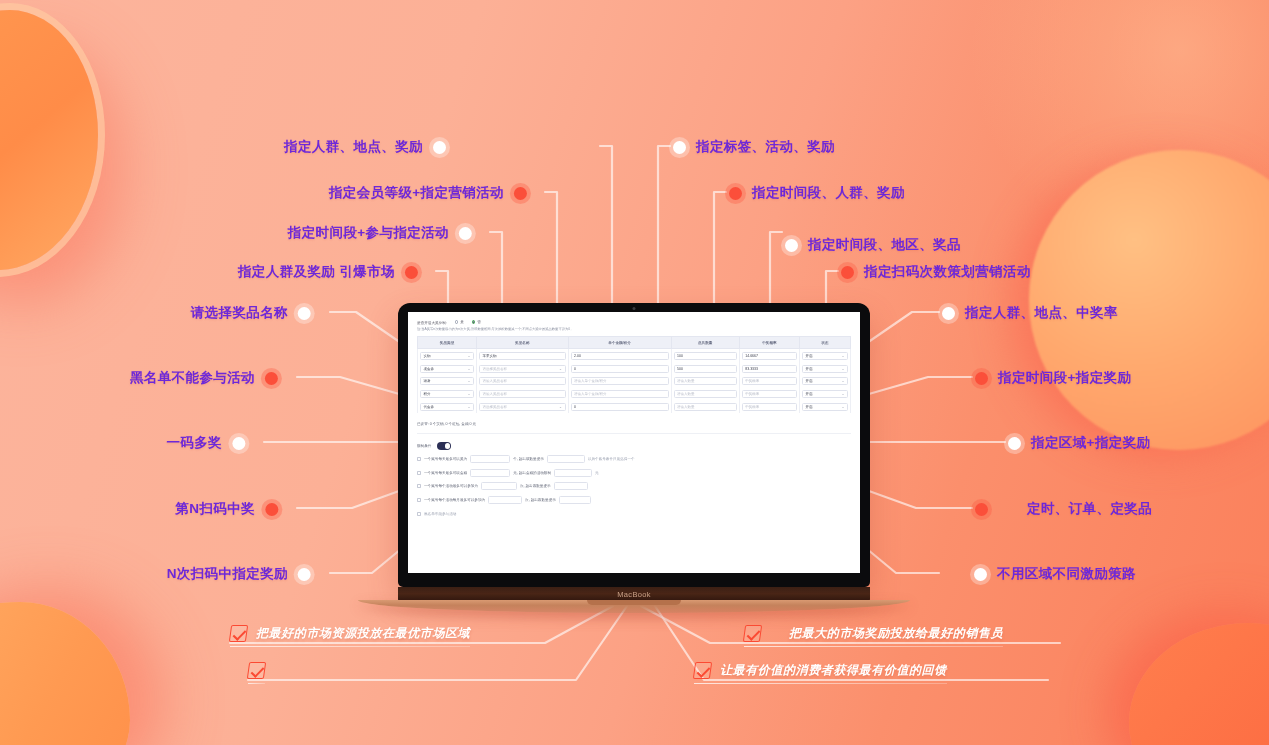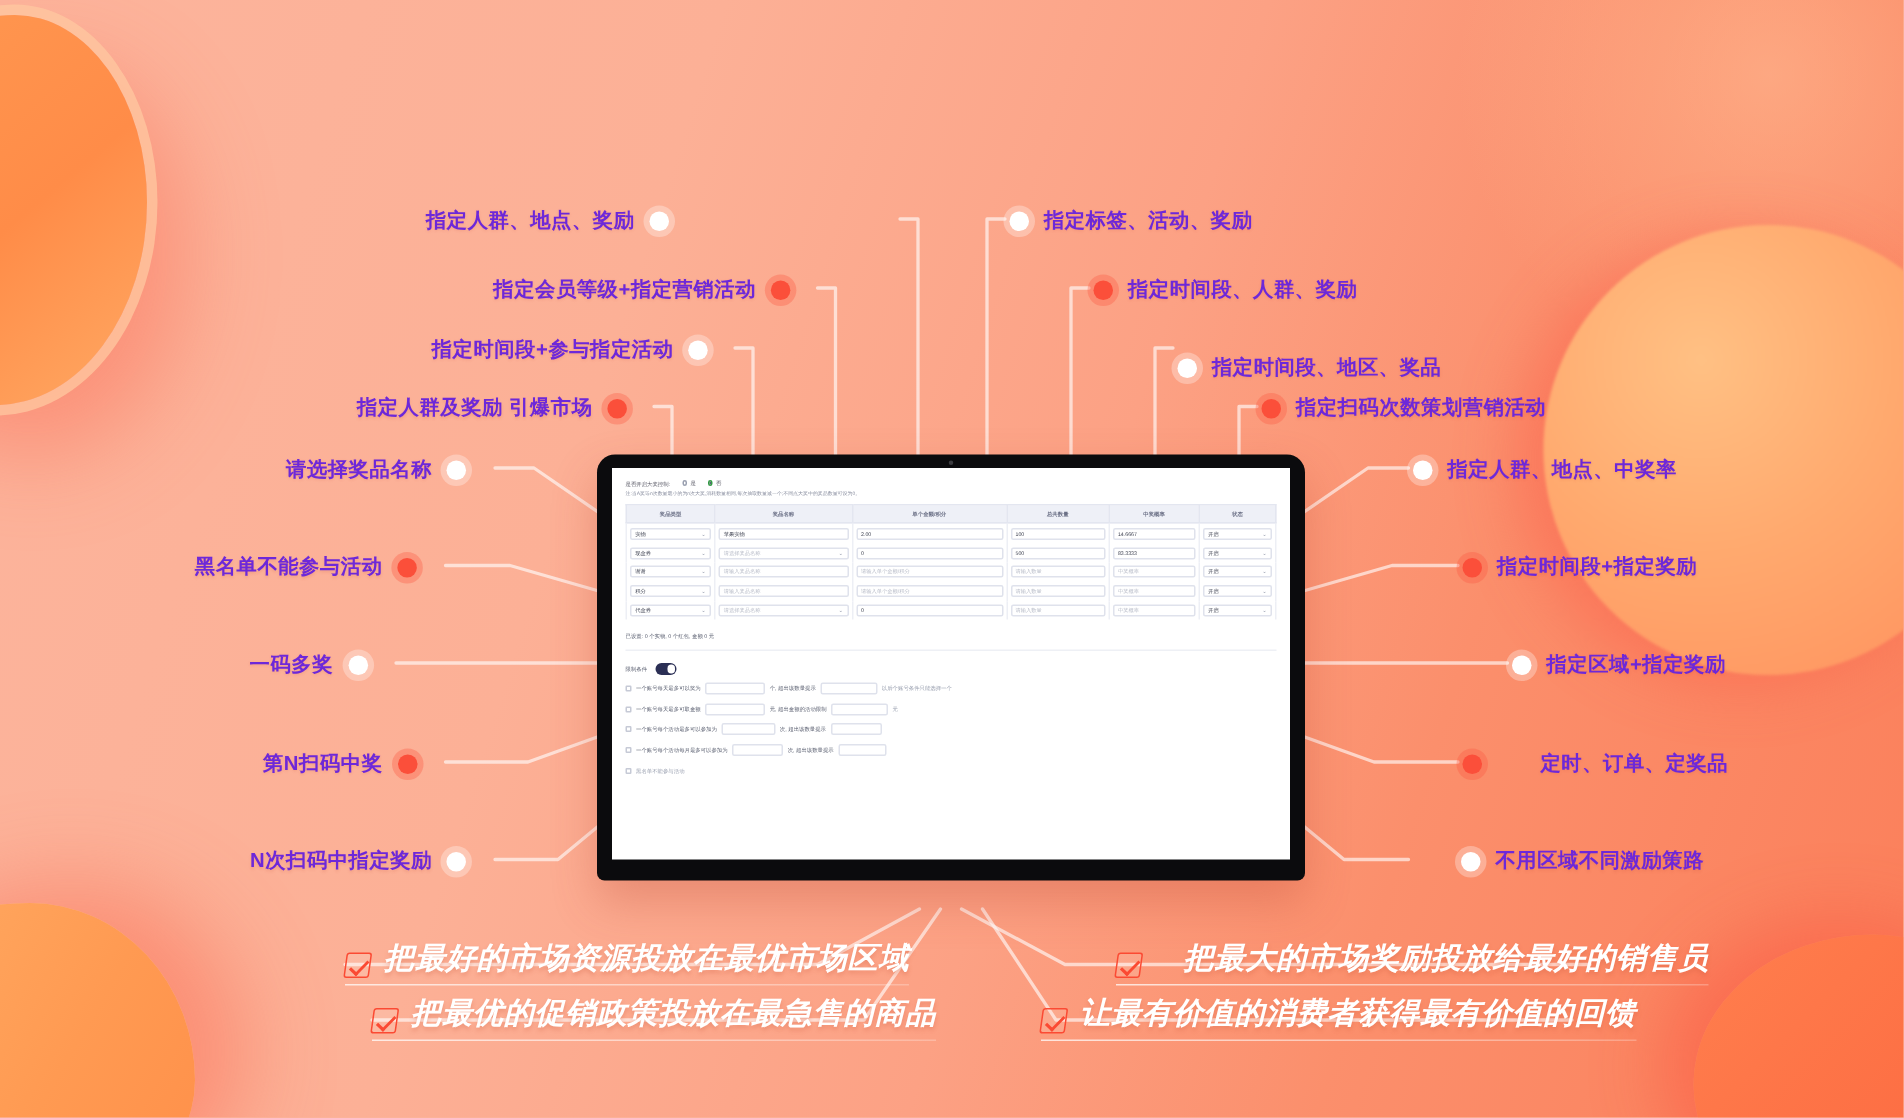--- a/index.html
+++ b/index.html
@@ -162,22 +162,22 @@
   .tgl::after{content:"";position:absolute;right:1px;top:1px;width:5.5px;height:5.5px;border-radius:50%;background:#fff;}
 
   .ui-row { display:flex; align-items:center; gap:3px; margin-top:5.5px; font-size:3.6px; color:#5a5f70; }
   .ck { width:4px;height:4px;border:.5px solid #c6cad6;border-radius:.8px;flex:0 0 auto;background:#fff; }
   .inp { border:.5px solid #dfe2ec;border-radius:1.5px;height:8px;background:#fff; }
   .muted { color:#9aa0b0; }
 
   
   .check {
     position:absolute;
-    display:flex; align-items:flex-end; gap:9px;
-    font-size:20px; font-weight:700; font-style:italic;
+    display:flex; align-items:flex-start; gap:9px;
+    font-size:12px; font-weight:700; font-style:italic;
     color:#ffffff; white-space:nowrap;
     letter-spacing:.6px;
     text-shadow: 0 2px 3px rgba(205,85,55,0.30);
     padding-bottom:5px;
   }
   .check::after{
     content:""; position:absolute; left:0; right:0; bottom:0; height:1.5px;
     background:linear-gradient(90deg, rgba(255,255,255,.75), rgba(255,255,255,.25));
   }
   .cbox {
@@ -554,30 +554,36 @@
           </div>
         </div>
 
       <div class="ui-row" style="margin-top:8px;">
         <span class="ck"></span>
         <span class="muted">黑名单不能参与活动</span>
       </div>
 
     </div>
   </div>
+  <div class="base">
+    <div class="base-strip">
+      <span>MacBook</span>
+    </div>
+    <div class="foot"></div>
+    <div class="notch"></div>
+  </div>
 </div>
 
 <div class="check" style="left:230px;top:625px;">
   <span class="cbox"></span>
   <span>把最好的市场资源投放在最优市场区域</span>
 </div>
 <div class="check" style="left:744px;top:625px;gap:28px;">
   <span class="cbox"></span>
   <span>把最大的市场奖励投放给最好的销售员</span>
 </div>
 <div class="check" style="left:248px;top:662px;">
   <span class="cbox"></span>
-  <span>把最优的促销政策投放在最急售的商品</span>
 </div>
 <div class="check" style="left:694px;top:662px;">
   <span class="cbox"></span>
   <span>让最有价值的消费者获得最有价值的回馈</span>
 </div>
 
 </body></html>

